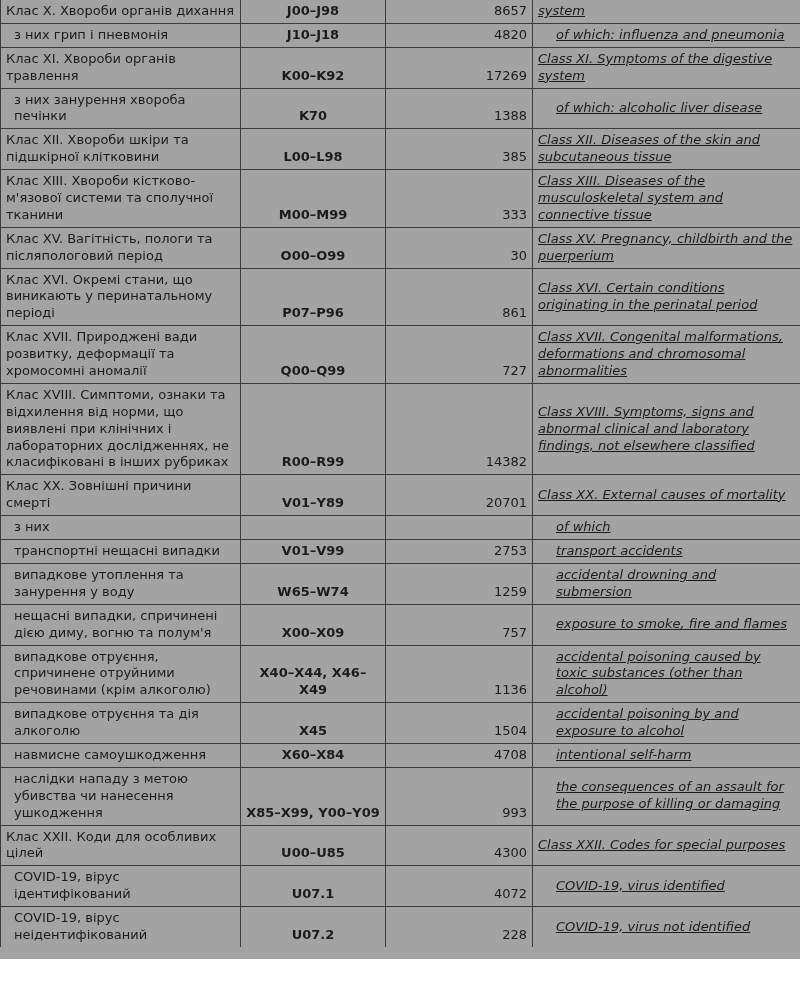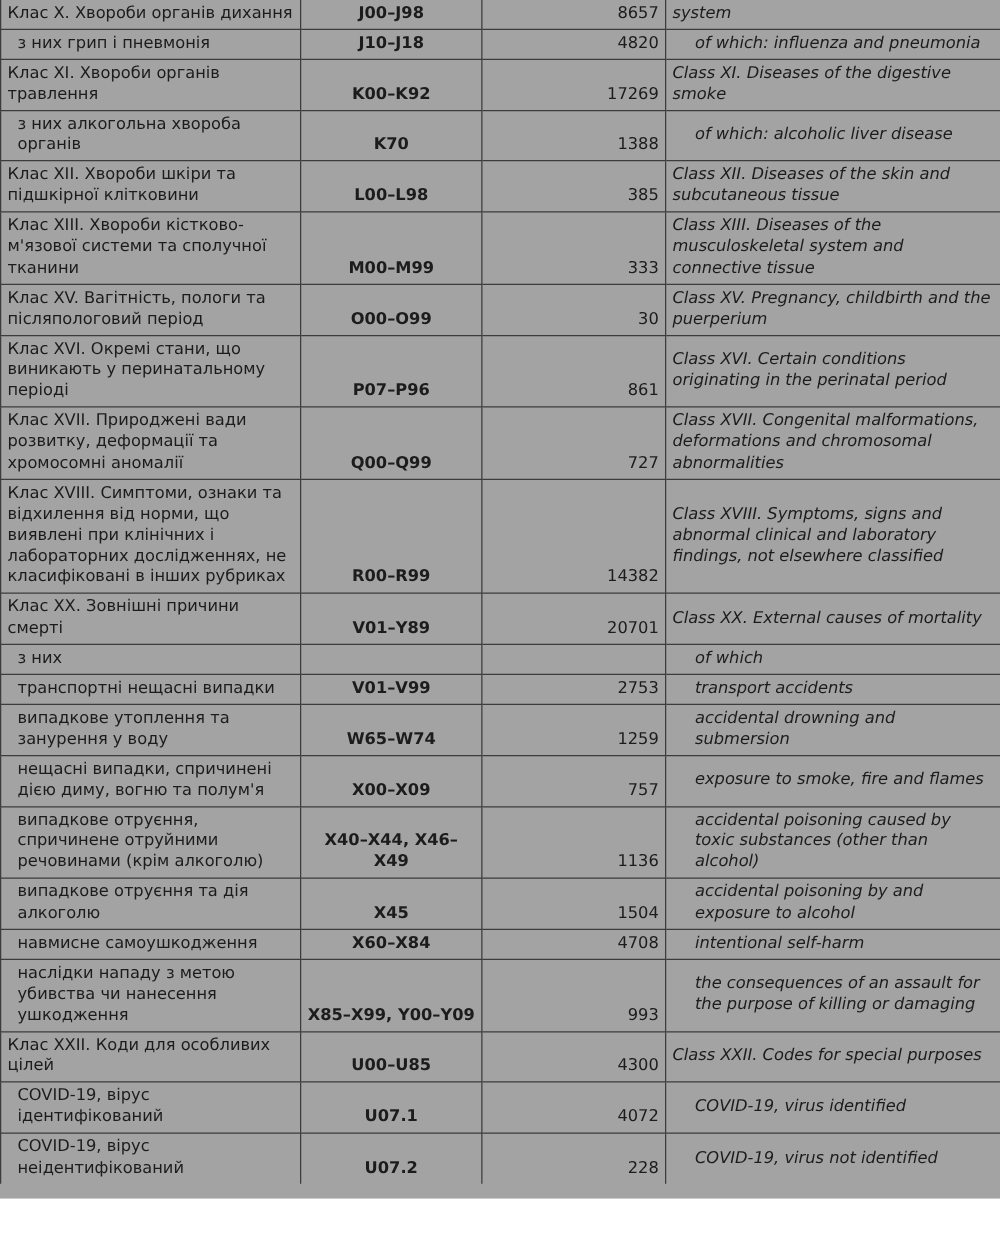--- a/index.html
+++ b/index.html
@@ -45,20 +45,21 @@
   td.col-value {
     vertical-align: bottom;
     text-align: right;
     padding-right: 7px;
   }
   td.col-en {
     vertical-align: middle;
     text-align: left;
     font-style: italic;
     padding-left: 5px;
+    text-decoration: underline;
   }
   tr.sub td.col-uk { padding-left: 13px; margin-left: 29px; }
   tr.sub td.col-en { padding-left: 23px; }
 </style>
 </head>
 <body>
 
 <div class="page">
   <table class="stat-table">
     <colgroup>
@@ -77,24 +78,24 @@
         <tr class="sub">
           <td class="col-uk">з них грип і пневмонія</td>
           <td class="col-code">J10–J18</td>
           <td class="col-value">4820</td>
           <td class="col-en">of which: influenza and pneumonia</td>
         </tr>
         <tr>
           <td class="col-uk">Клас XI. Хвороби органів травлення</td>
           <td class="col-code">K00–K92</td>
           <td class="col-value">17269</td>
-          <td class="col-en">Class XI. Diseases of the digestive smoke</td>
-        </tr>
-        <tr class="sub">
-          <td class="col-uk">з них алкогольна хвороба органів</td>
+          <td class="col-en">Class XI. Symptoms of the digestive system</td>
+        </tr>
+        <tr class="sub">
+          <td class="col-uk">з них занурення хвороба печінки</td>
           <td class="col-code">K70</td>
           <td class="col-value">1388</td>
           <td class="col-en">of which: alcoholic liver disease</td>
         </tr>
         <tr>
           <td class="col-uk">Клас XII. Хвороби шкіри та підшкірної клітковини</td>
           <td class="col-code">L00–L98</td>
           <td class="col-value">385</td>
           <td class="col-en">Class XII. Diseases of the skin and subcutaneous tissue</td>
         </tr>

